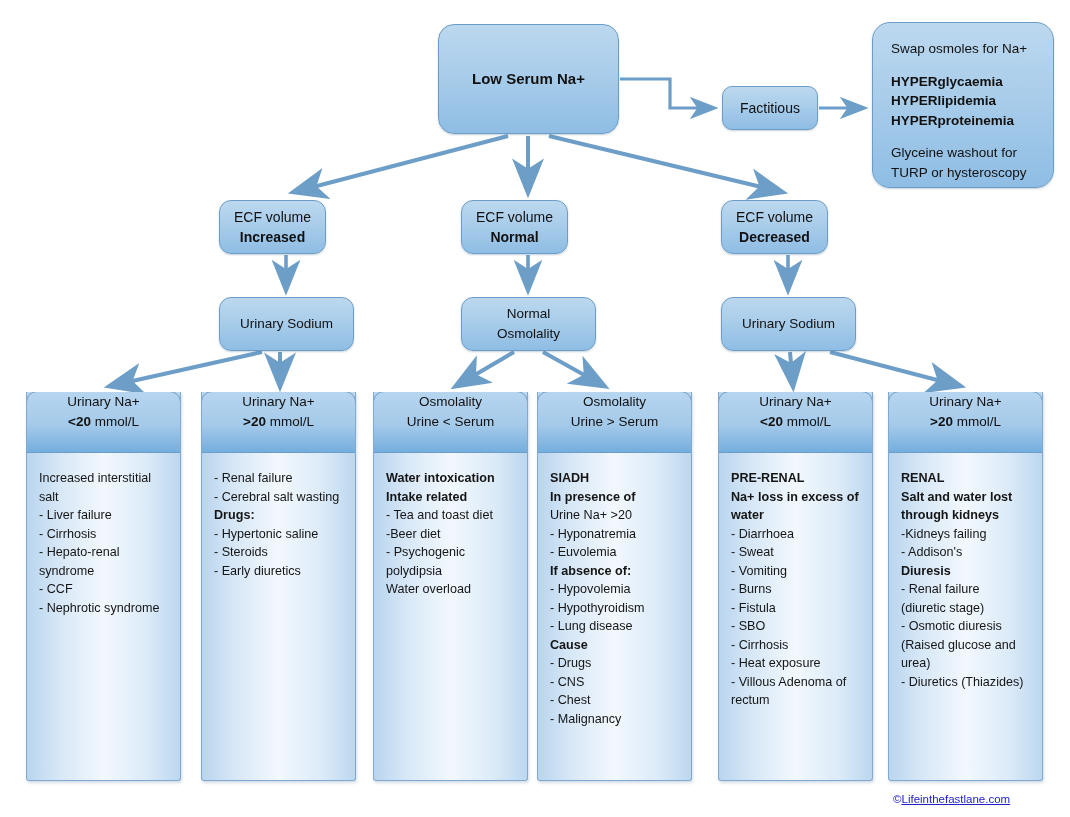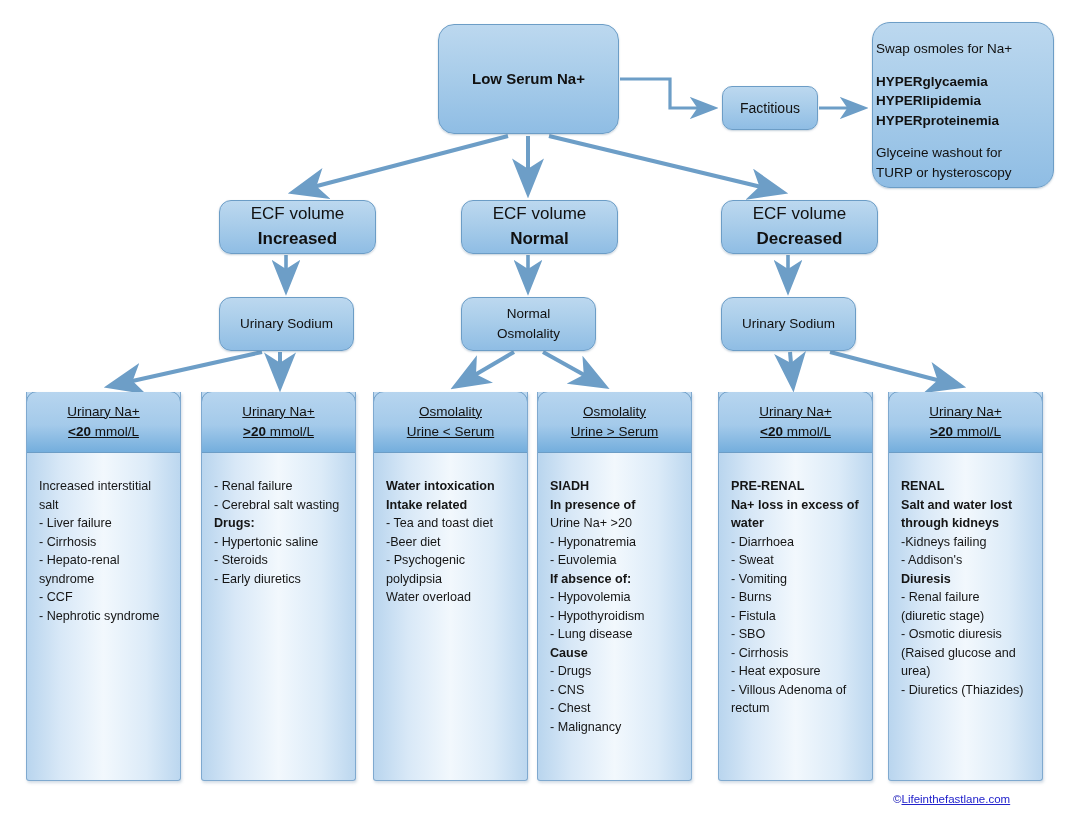--- a/index.html
+++ b/index.html
@@ -55,29 +55,29 @@
   }
 
   
   #swap-box {
     left: 872px; top: 22px; width: 182px; height: 166px;
     border-radius: 18px;
     font-size: 13.5px;
     text-align: left;
     align-items: flex-start;
     justify-content: flex-start;
-    padding: 16px 14px 0 3px;
+    padding: 16px 14px 0 18px;
   }
   #swap-box .ln { text-align: left; }
   #swap-box .gap { height: 13px; }
 
   
   .ecf {
-    width: 157px; height: 54px; top: 200px;
-    font-size: 17px;
+    width: 107px; height: 54px; top: 200px;
+    font-size: 14px;
   }
   #ecf-increased { left: 219px; }
   #ecf-normal    { left: 461px; }
   #ecf-decreased { left: 721px; }
 
   
   .urin {
     width: 135px; height: 54px; top: 297px;
     font-size: 13.5px;
   }
@@ -98,30 +98,28 @@
     background: linear-gradient(to right,
         #b9d5ee 0%, #d8e8f7 22%, #f2f8fd 50%, #dcebf8 78%, #bcd7ef 100%);
     box-shadow: 1px 2px 3px rgba(110,140,170,0.30);
     overflow: hidden;
   }
   .detail-head {
     box-sizing: border-box;
     height: 62px;
     border: 1px solid #6c9dc6;
     border-radius: 11px 11px 0 0;
-    margin: -1px -1px 8px -1px;
+    margin: -1px -1px 0 -1px;
     background: linear-gradient(to bottom, #b7d5ef 0%, #a4caea 55%, #74aedd 100%);
     display: flex;
     flex-direction: column;
     align-items: center;
-    justify-content: center;
     font-size: 13.5px;
     line-height: 1.5;
     color: #111;
-    text-decoration: underline;
   }
   .detail-body {
     padding: 16px 12px 0 12px;
     font-size: 12.6px;
     line-height: 1.47;
     color: #151515;
     text-align: left;
   }
   .detail-body .ln { display: block; }
   .detail-body .gap { height: 11px; }

